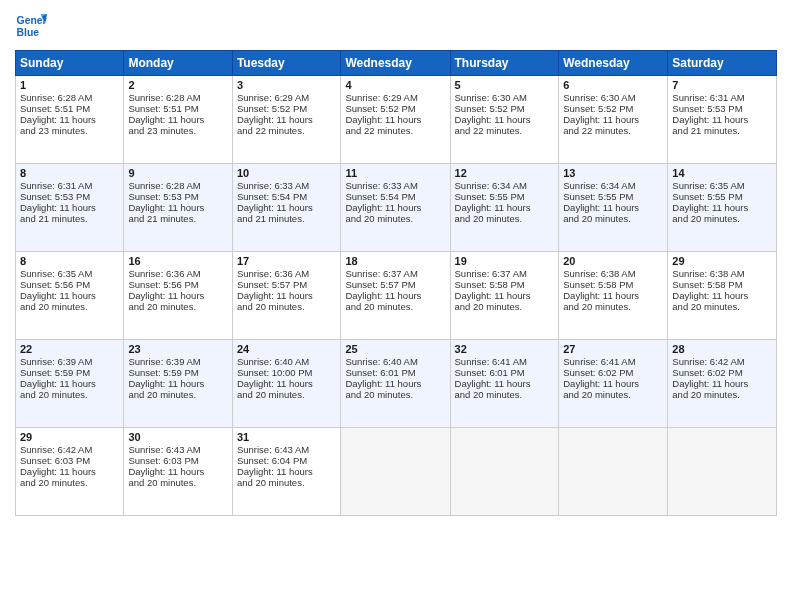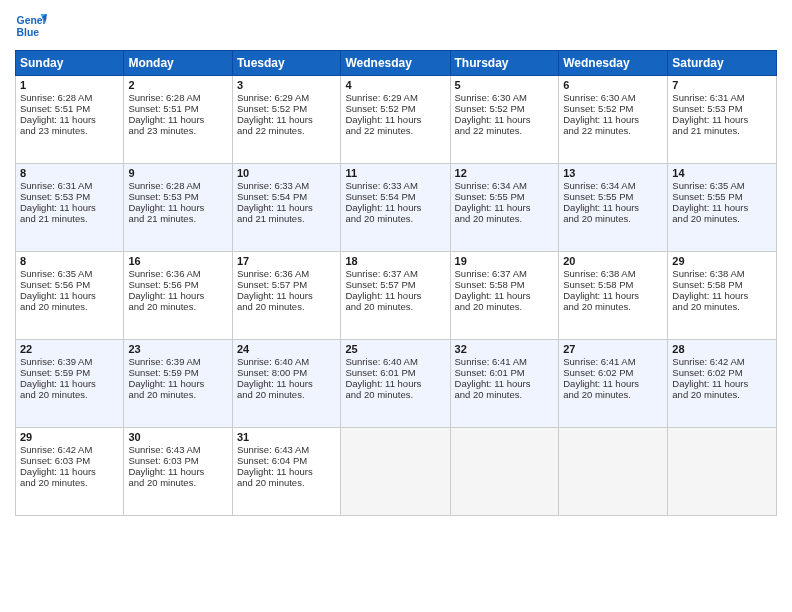--- a/index.html
+++ b/index.html
@@ -270,21 +270,21 @@
         <td>
           <span class="day-num">23</span>
           <div>Sunrise: 6:39 AM</div>
           <div>Sunset: 5:59 PM</div>
           <div>Daylight: 11 hours</div>
           <div>and 20 minutes.</div>
         </td>
         <td>
           <span class="day-num">24</span>
           <div>Sunrise: 6:40 AM</div>
-          <div>Sunset: 8:00 PM</div>
+          <div>Sunset: 10:00 PM</div>
           <div>Daylight: 11 hours</div>
           <div>and 20 minutes.</div>
         </td>
         <td>
           <span class="day-num">25</span>
           <div>Sunrise: 6:40 AM</div>
           <div>Sunset: 6:01 PM</div>
           <div>Daylight: 11 hours</div>
           <div>and 20 minutes.</div>
         </td>

